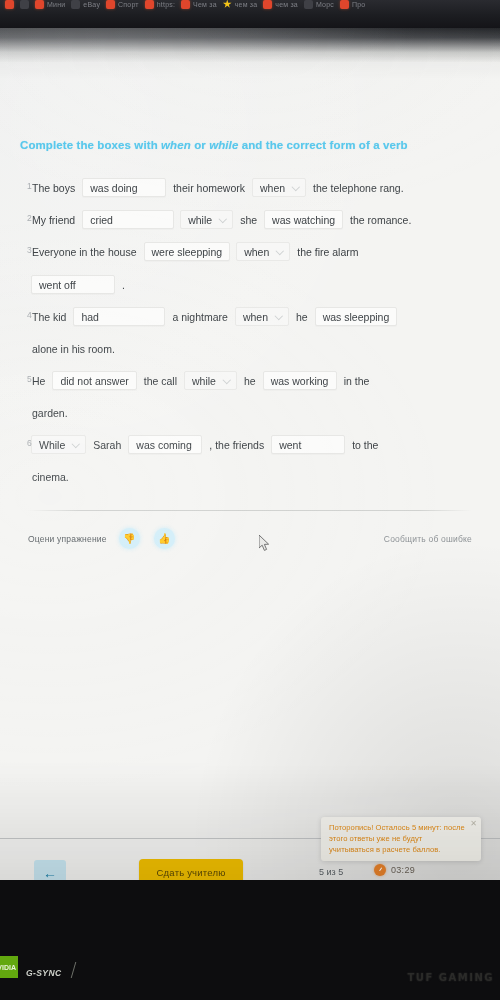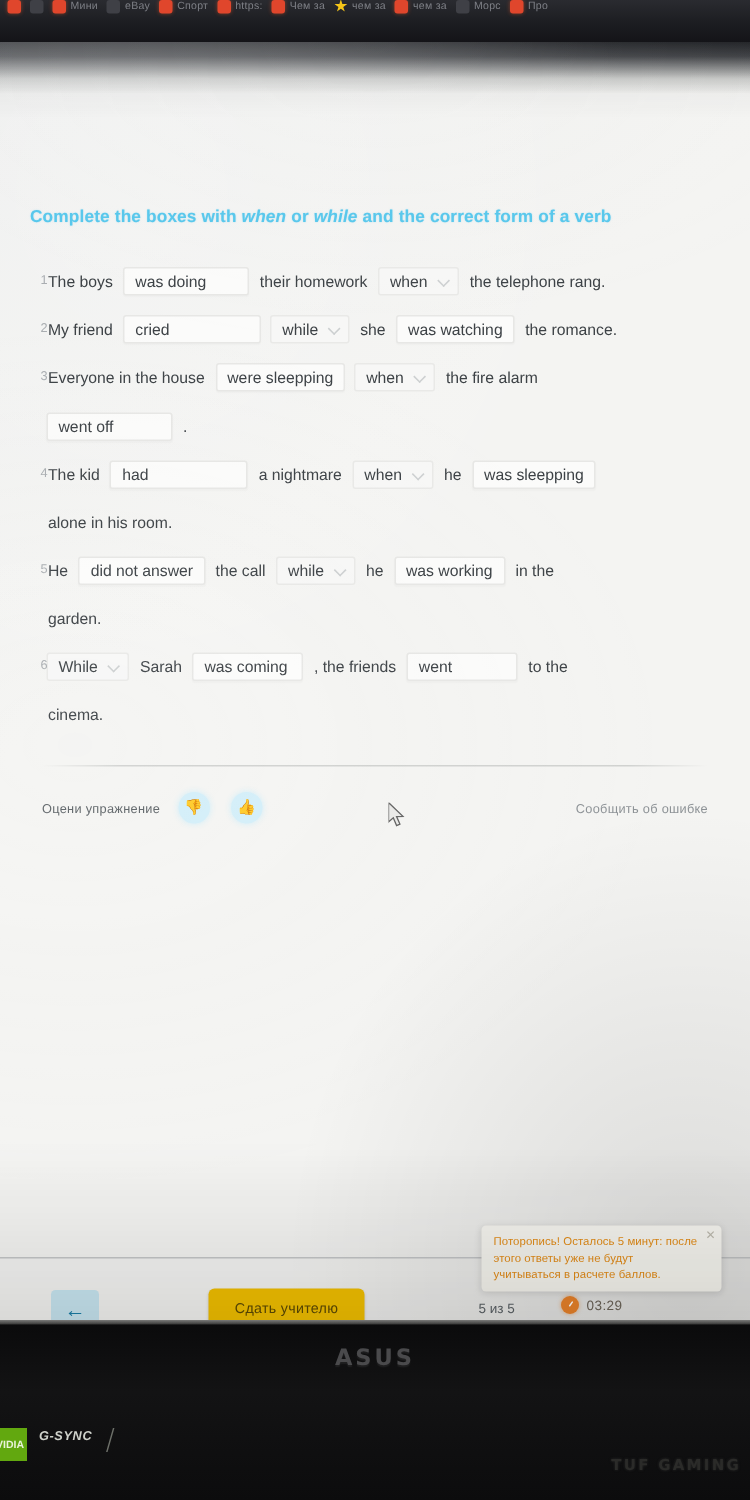--- a/index.html
+++ b/index.html
@@ -371,21 +371,21 @@
     letter-spacing: 2px;
     color: #4a4a4c;
     font-family: "DejaVu Sans", sans-serif;
     text-shadow: 0 1px 1px rgba(255,255,255,.07);
   }
   .gsync {
     position: absolute;
     left: 0; top: 952px;
     width: 140px; height: 26px;
     display: flex;
-    align-items: flex-start;
+    align-items: flex-end;
     z-index: 6;
   }
   .gsync-green {
     width: 18px; height: 22px;
     background: #62a80f;
     display: flex;
     align-items: center;
     justify-content: flex-end;
     padding-right: 2px;
     font-size: 7px;
@@ -594,23 +594,20 @@
       <div class="counter">5 из 5</div>
       <div class="timer">
         <span class="timer-ico"></span>
         <span class="timer-val">03:29</span>
       </div>
     </div>
 
     <div class="grain"></div>
   </div>
 
-  <div class="bezel">
-    <div class="asus">ASUS</div>
-  </div>
   <div class="gsync">
     <span class="gsync-green">VIDIA</span>
     <span class="gsync-lbl">G-SYNC</span>
     <span class="gsync-slash"></span>
   </div>
   <div class="tuf">TUF GAMING</div>
 
 </div>
 
 </body></html>

